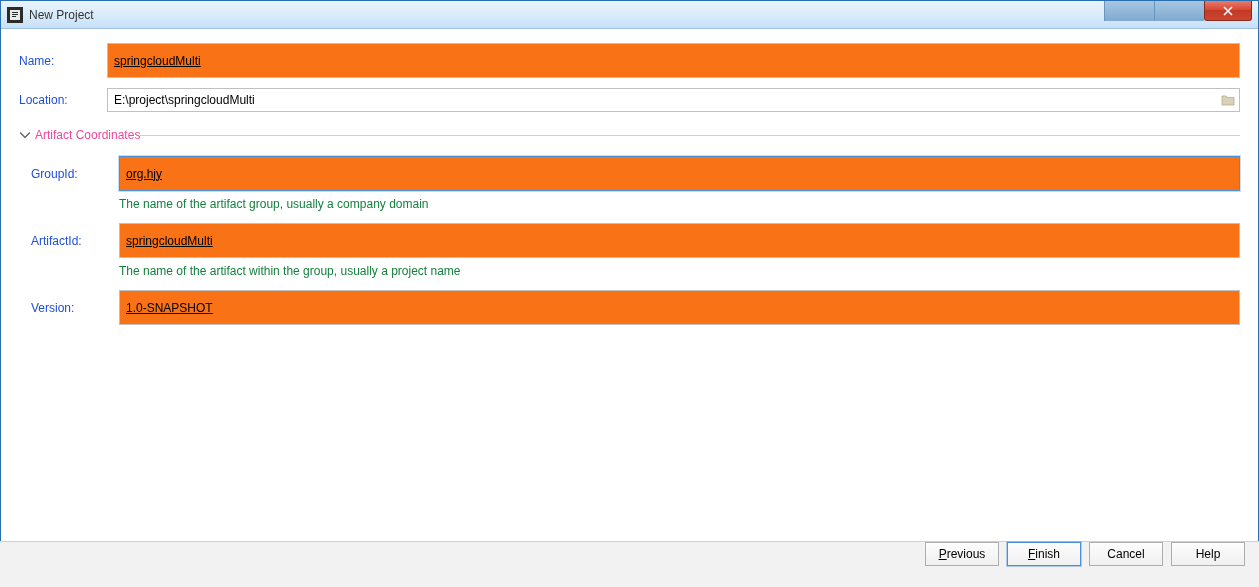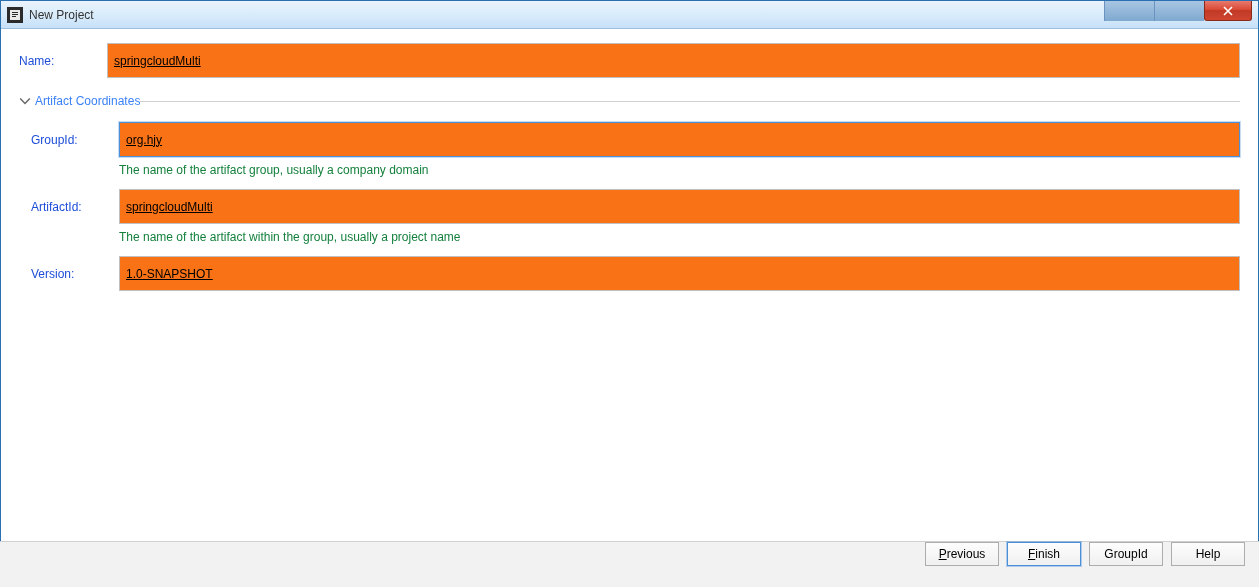--- a/index.html
+++ b/index.html
@@ -140,21 +140,21 @@
     }
     .section-arrow {
       width: 12px;
       height: 12px;
       margin-right: 4px;
       display: flex;
       align-items: center;
       justify-content: center;
     }
     .section-title {
-      color: #3b82f6;
+      color: #ec4899;
       font-size: 12px;
     }
     .section-line {
       flex: 1;
       height: 1px;
       background: #d0d0d0;
     }
     .indented-section {
       padding-left: 12px;
     }
@@ -220,20 +220,31 @@
     </div>
   </div>
 </div>
 
 <div class="content">
   <div class="form-row">
     <div class="form-label">Name:</div>
     <input class="form-input" type="text" value="springcloudMulti" style="">
   </div>
 
+  <div class="form-row">
+    <div class="form-label">Location:</div>
+    <div class="input-with-icon">
+      <input type="text" value="E:\project\springcloudMulti" style="">
+      <div class="folder-icon">
+        <svg viewBox="0 0 14 12">
+            <path d="M1 2 h4 l1.5 1.5 H13 v7.5 H1 z" fill="#d9d0b8" stroke="#b0a880" stroke-width="0.7"></path>
+          </svg>
+      </div>
+    </div>
+  </div>
 
   <div class="section-header">
     <div class="section-arrow">
       <svg viewBox="0 0 10 10">
           <path d="M1 3 L5 7 L9 3" fill="none" stroke="#666" stroke-width="1.2"></path>
         </svg>
     </div>
     <span class="section-title">Artifact Coordinates</span>
     <div class="section-line"></div>
   </div>
@@ -254,15 +265,15 @@
     <div class="form-row">
       <div class="form-label">Version:</div>
       <input class="form-input" type="text" value="1.0-SNAPSHOT" style="">
     </div>
   </div>
 </div>
 
 <div class="footer">
   <button class="btn"><span class="underline">P</span><span>revious</span></button>
   <button class="btn primary"><span class="underline">F</span><span>inish</span></button>
-  <button class="btn">GroupId</button>
+  <button class="btn">Cancel</button>
   <button class="btn">Help</button>
 </div>
 
 </body></html>

